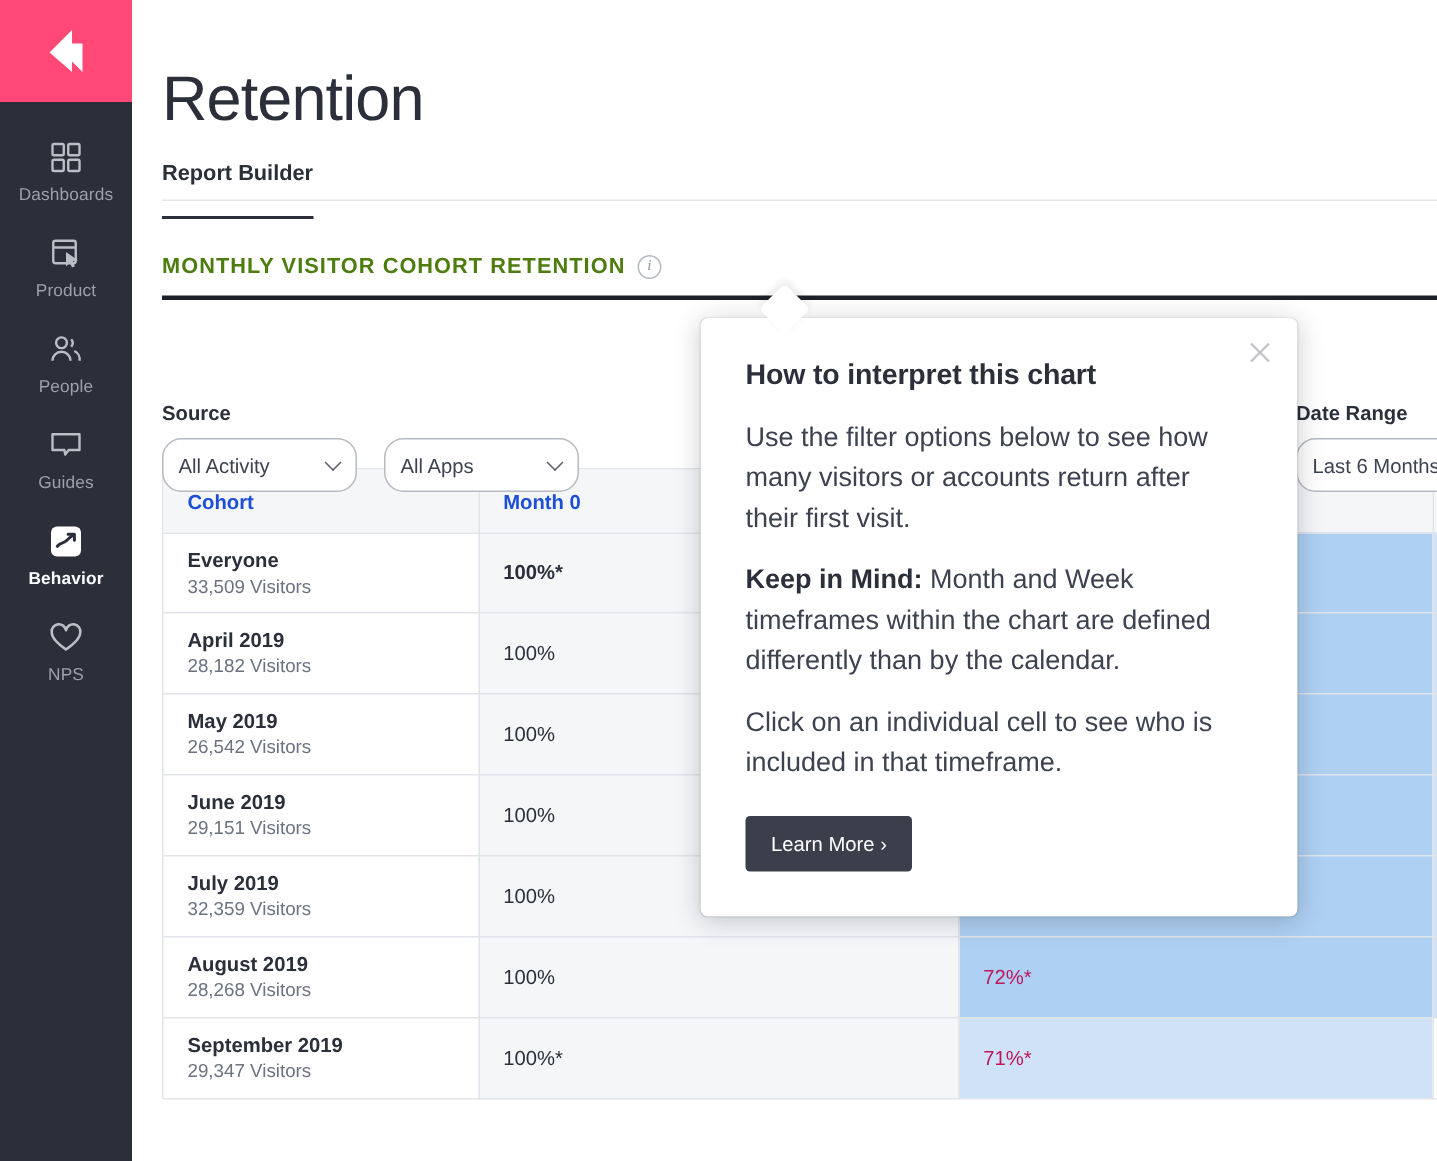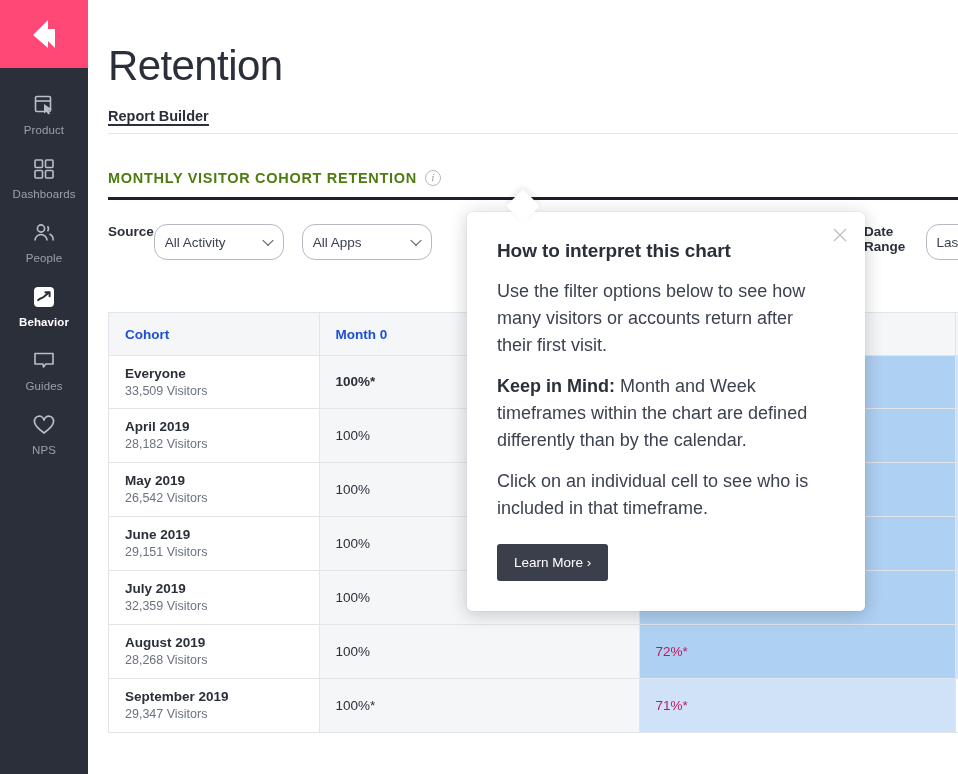--- a/index.html
+++ b/index.html
@@ -65,21 +65,21 @@
     margin-top: 16px;
     border-bottom: 1px solid #e4e6eb;
     height: 28px;
     position: relative;
   }
   .tab {
     display: inline-block;
     font-size: 14.5px;
     font-weight: bold;
     color: #2a2f3a;
-    padding-bottom: 0;
+    padding-bottom: 20px;
     border-bottom: 2px solid #2a2f3a;
     cursor: pointer;
     position: relative;
     top: 1px;
   }
 
   .section-head {
     margin-top: 36px;
     display: flex; align-items: center;
     gap: 8px;
@@ -108,21 +108,21 @@
   }
 
   
   .filters {
     margin-top: 24px;
     display: flex;
     align-items: flex-start;
     position: relative;
     height: 66px;
   }
-  .filter-group { display: flex; flex-direction: row; }
+  .filter-group { display: flex; flex-direction: column; margin-top: 44px; }
   .filter-label {
     font-size: 13.5px; font-weight: bold; color: #2a2f3a;
     margin-bottom: 9px;
   }
   .selects { display: flex; gap: 18px; }
   .select {
     width: 130px; height: 36px;
     border: 1px solid #b6bac2;
     border-radius: 13px;
     background: #fff;
@@ -250,70 +250,70 @@
       <svg width="34" height="34" viewBox="0 0 34 34" aria-hidden="true">
         <path d="M6 18 L21 3 L21 12 L28 12 L28 31 L21 24 L21 31 Z" fill="#ffffff"></path>
       </svg>
     </div>
 
     <div class="nav">
 
       <div class="nav-item">
         <span class="nav-icon">
           <svg width="22" height="22" viewBox="0 0 22 22">
-            <rect x="2.5" y="2.5" width="15" height="15" rx="1.5" fill="none" stroke="#b9bec7" stroke-width="1.6"></rect>
-            <line x1="2.5" y1="7" x2="17.5" y2="7" stroke="#b9bec7" stroke-width="1.6"></line>
-            <path d="M11 10 L19 15.5 L15.5 16.3 L17 19.5 L15 20.4 L13.6 17.2 L11 19.6 Z" fill="#b9bec7"></path>
-          </svg>
-        </span>
-        <span class="nav-label">Product</span>
-      </div>
-
-      <div class="nav-item">
-        <span class="nav-icon">
-          <svg width="22" height="22" viewBox="0 0 22 22">
             <rect x="2" y="2" width="7.5" height="7.5" rx="1" fill="none" stroke="#b9bec7" stroke-width="1.6"></rect>
             <rect x="12.5" y="2" width="7.5" height="7.5" rx="1" fill="none" stroke="#b9bec7" stroke-width="1.6"></rect>
             <rect x="2" y="12.5" width="7.5" height="7.5" rx="1" fill="none" stroke="#b9bec7" stroke-width="1.6"></rect>
             <rect x="12.5" y="12.5" width="7.5" height="7.5" rx="1" fill="none" stroke="#b9bec7" stroke-width="1.6"></rect>
           </svg>
         </span>
         <span class="nav-label">Dashboards</span>
+      </div>
+
+      <div class="nav-item">
+        <span class="nav-icon">
+          <svg width="22" height="22" viewBox="0 0 22 22">
+            <rect x="2.5" y="2.5" width="15" height="15" rx="1.5" fill="none" stroke="#b9bec7" stroke-width="1.6"></rect>
+            <line x1="2.5" y1="7" x2="17.5" y2="7" stroke="#b9bec7" stroke-width="1.6"></line>
+            <path d="M11 10 L19 15.5 L15.5 16.3 L17 19.5 L15 20.4 L13.6 17.2 L11 19.6 Z" fill="#b9bec7"></path>
+          </svg>
+        </span>
+        <span class="nav-label">Product</span>
       </div>
 
       <div class="nav-item">
         <span class="nav-icon">
           <svg width="24" height="22" viewBox="0 0 24 22">
             <circle cx="9" cy="6.5" r="3.6" fill="none" stroke="#b9bec7" stroke-width="1.6"></circle>
             <path d="M3 18.5 a6 6 0 0 1 12 0" fill="none" stroke="#b9bec7" stroke-width="1.6"></path>
             <path d="M15.5 4.2 a4 4 0 0 1 0 5" fill="none" stroke="#b9bec7" stroke-width="1.6"></path>
             <path d="M17.5 12 a6 6 0 0 1 3.5 6.5" fill="none" stroke="#b9bec7" stroke-width="1.6"></path>
           </svg>
         </span>
         <span class="nav-label">People</span>
       </div>
 
+      <div class="nav-item">
+        <span class="nav-icon">
+          <svg width="24" height="22" viewBox="0 0 24 22">
+            <path d="M3 3.5 h18 v10.5 h-7.2 l-2.3 3 -0.6 -3 H3 Z" fill="none" stroke="#b9bec7" stroke-width="1.6" stroke-linejoin="round"></path>
+          </svg>
+        </span>
+        <span class="nav-label">Guides</span>
+      </div>
+
       <div class="nav-item active">
         <span class="nav-icon">
           <svg width="24" height="24" viewBox="0 0 24 24">
             <rect x="2" y="2" width="20" height="20" rx="4" fill="#ffffff"></rect>
             <path d="M6.2 15.2 C8.6 12.2 10.4 13.6 12.4 11.4 C13.8 9.9 15 8.8 16.8 7.6" fill="none" stroke="#2a2f3a" stroke-width="2" stroke-linecap="round"></path>
             <path d="M13.4 7.2 L17.6 7.2 L17.6 11.2" fill="none" stroke="#2a2f3a" stroke-width="2" stroke-linecap="round" stroke-linejoin="round"></path>
           </svg>
         </span>
         <span class="nav-label">Behavior</span>
-      </div>
-
-      <div class="nav-item">
-        <span class="nav-icon">
-          <svg width="24" height="22" viewBox="0 0 24 22">
-            <path d="M3 3.5 h18 v10.5 h-7.2 l-2.3 3 -0.6 -3 H3 Z" fill="none" stroke="#b9bec7" stroke-width="1.6" stroke-linejoin="round"></path>
-          </svg>
-        </span>
-        <span class="nav-label">Guides</span>
       </div>
 
       <div class="nav-item">
         <span class="nav-icon">
           <svg width="24" height="22" viewBox="0 0 24 22">
             <path d="M12 19 C5 14 2.5 10.8 2.5 7.8 A4.8 4.8 0 0 1 12 6.2 A4.8 4.8 0 0 1 21.5 7.8 C21.5 10.8 19 14 12 19 Z" fill="none" stroke="#b9bec7" stroke-width="1.7" stroke-linejoin="round"></path>
           </svg>
         </span>
         <span class="nav-label">NPS</span>
       </div>

